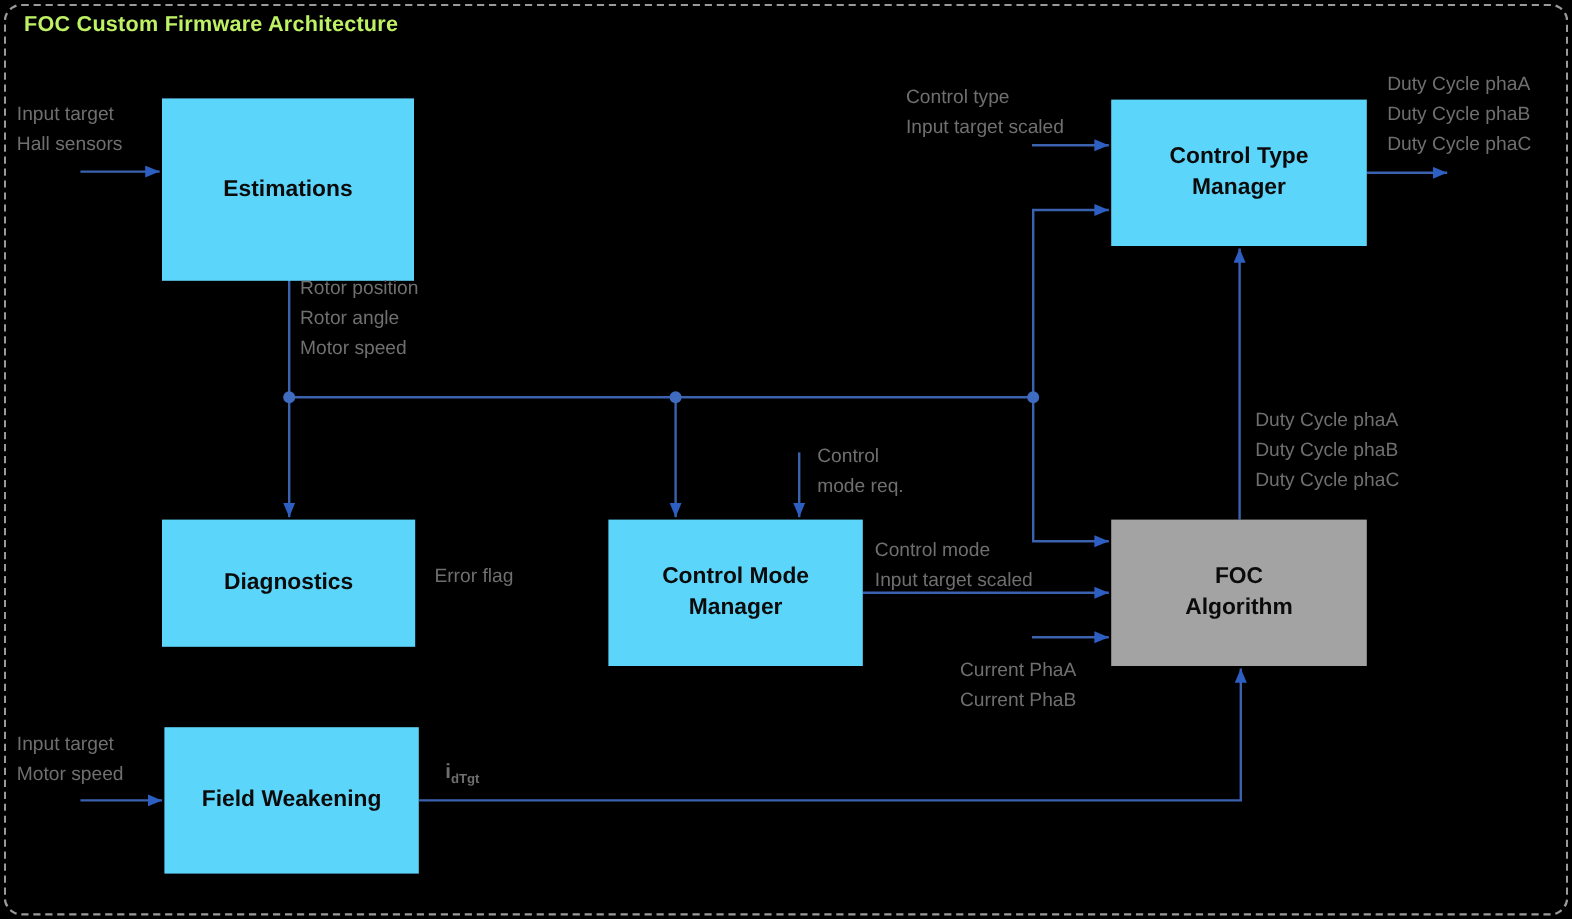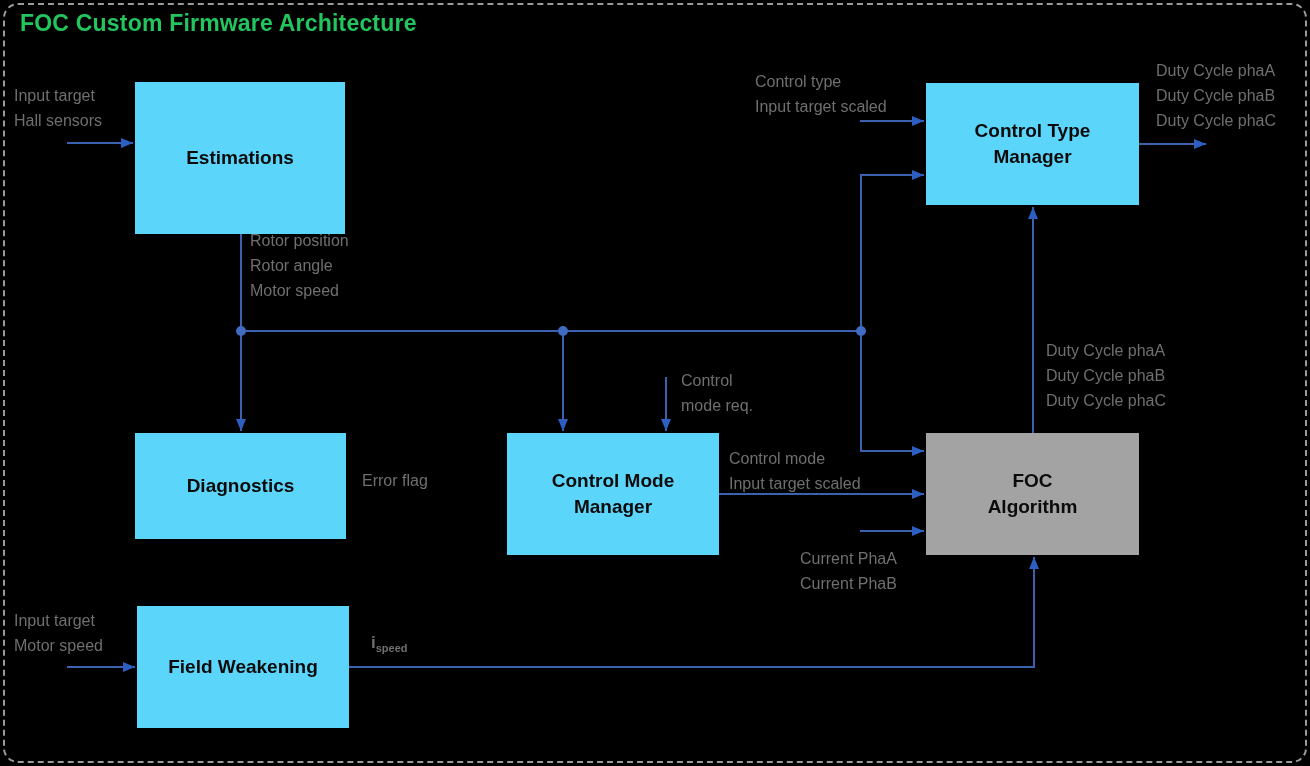--- a/index.html
+++ b/index.html
@@ -20,23 +20,23 @@
     position: absolute;
     inset: 3px;
     border: 2px dashed #9a9a9a;
     border-radius: 15px;
     pointer-events: none;
   }
   #title {
     position: absolute;
     left: 20px;
     top: 10px;
-    font-size: 23px;
+    font-size: 18px;
     font-weight: bold;
-    color: #22c55e;
+    color: #bef264;
     letter-spacing: 0.2px;
   }
   .block {
     position: absolute;
     display: flex;
     flex-direction: column;
     align-items: center;
     justify-content: center;
     font-size: 19px;
     font-weight: bold;
@@ -180,15 +180,15 @@
   <div class="lbl" style="left:800px;top:546px">
     <div>Current PhaA</div>
     <div>Current PhaB</div>
   </div>
 
   <div class="lbl" style="left:14px;top:608px">
     <div>Input target</div>
     <div>Motor speed</div>
   </div>
 
-  <div class="lbl idtgt" style="left:371px;top:630px"><span>i</span><sub>speed</sub></div>
+  <div class="lbl idtgt" style="left:371px;top:630px"><span>i</span><sub>dTgt</sub></div>
 
 </div>
 
 </body></html>

